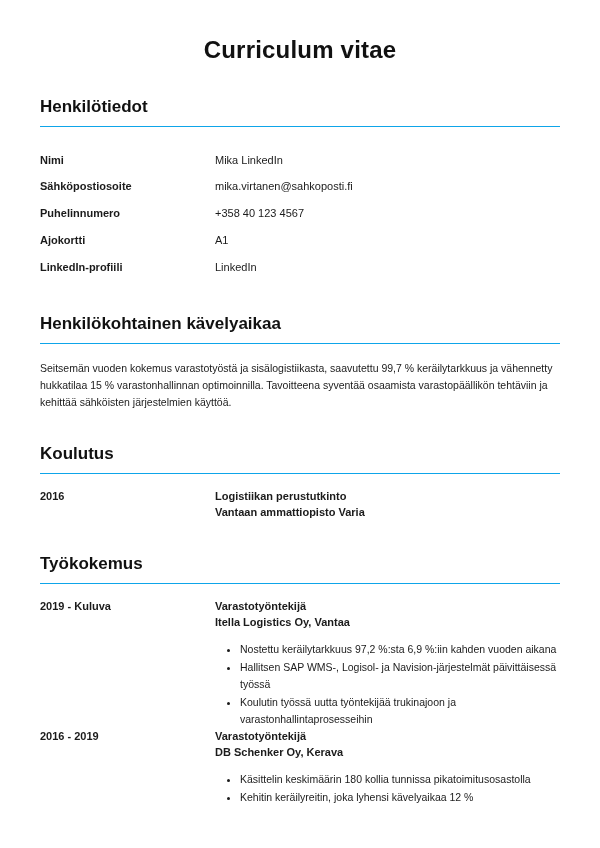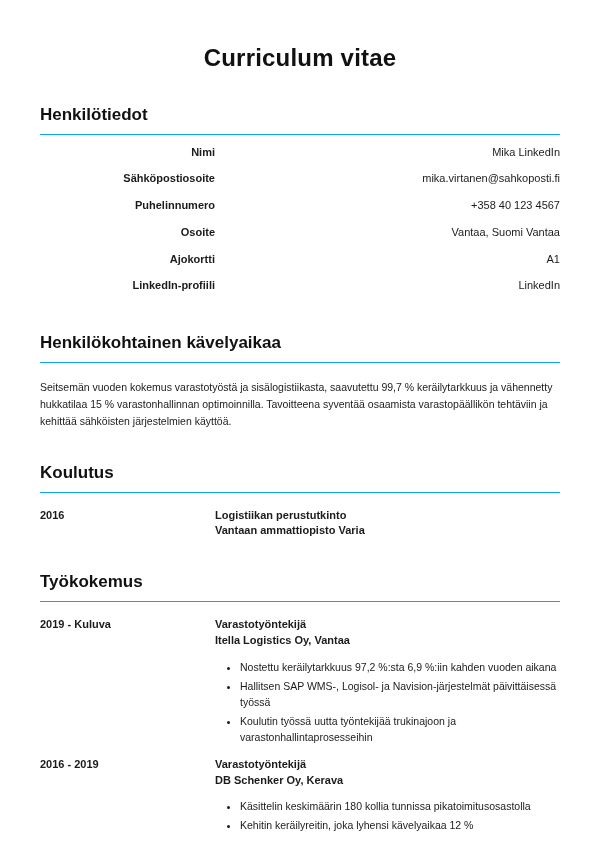--- a/index.html
+++ b/index.html
@@ -4,40 +4,40 @@
 <style>
   * { box-sizing: border-box; }
   html, body { margin: 0; padding: 0; background: #ffffff; }
   .page {
     width: 580px;
     height: 848px;
     margin: 0 auto;
     background: #ffffff;
     color: #1b1b1b;
     font-family: "Liberation Sans", sans-serif;
-    padding: 12px 30px;
+    padding: 4px 30px;
     overflow: hidden;
   }
   h1.cv-title {
     font-size: 24px;
     font-weight: bold;
     text-align: center;
     color: #111;
     margin: 32px 0 0 0;
     letter-spacing: 0.2px;
   }
   h2.sec-head {
     font-size: 17px;
     font-weight: bold;
     color: #111;
     margin: 33px 0 0 0;
     padding-bottom: 9px;
     border-bottom: 1px solid #0ea5e9;
   }
-  .kv-rows { margin-top: 4px; text-align: right; }
+  .kv-rows { margin-top: 20px; }
   .kv-row {
     display: flex;
     align-items: flex-start;
     padding: 6.5px 0;
     font-size: 11px;
     line-height: 1.25;
   }
   .kv-label { width: 175px; font-weight: bold; flex-shrink: 0; }
   .kv-value { flex: 1; }
   .summary-text {
@@ -45,21 +45,21 @@
     font-size: 10.5px;
     line-height: 1.62;
     color: #1b1b1b;
   }
   .entry {
     display: flex;
     align-items: flex-start;
     margin-top: 15px;
     font-size: 10.5px;
   }
-  .entry + .entry { margin-top: 11px; }
+  .entry + .entry { margin-top: 2px; }
   .entry-period {
     width: 175px;
     flex-shrink: 0;
     font-weight: bold;
     font-size: 11px;
     line-height: 1.4;
   }
   .entry-body { flex: 1; }
   .entry-title, .entry-subtitle {
     font-weight: bold;
@@ -90,24 +90,20 @@
         <div class="kv-label">Nimi</div>
         <div class="kv-value">Mika LinkedIn</div>
       </div>
       <div class="kv-row">
         <div class="kv-label">Sähköpostiosoite</div>
         <div class="kv-value">mika.virtanen@sahkoposti.fi</div>
       </div>
       <div class="kv-row">
         <div class="kv-label">Puhelinnumero</div>
         <div class="kv-value">+358 40 123 4567</div>
-      </div>
-      <div class="kv-row">
-        <div class="kv-label">Osoite</div>
-        <div class="kv-value">Vantaa, Suomi Vantaa</div>
       </div>
       <div class="kv-row">
         <div class="kv-label">Ajokortti</div>
         <div class="kv-value">A1</div>
       </div>
       <div class="kv-row">
         <div class="kv-label">LinkedIn-profiili</div>
         <div class="kv-value">LinkedIn</div>
       </div>
     </div>

